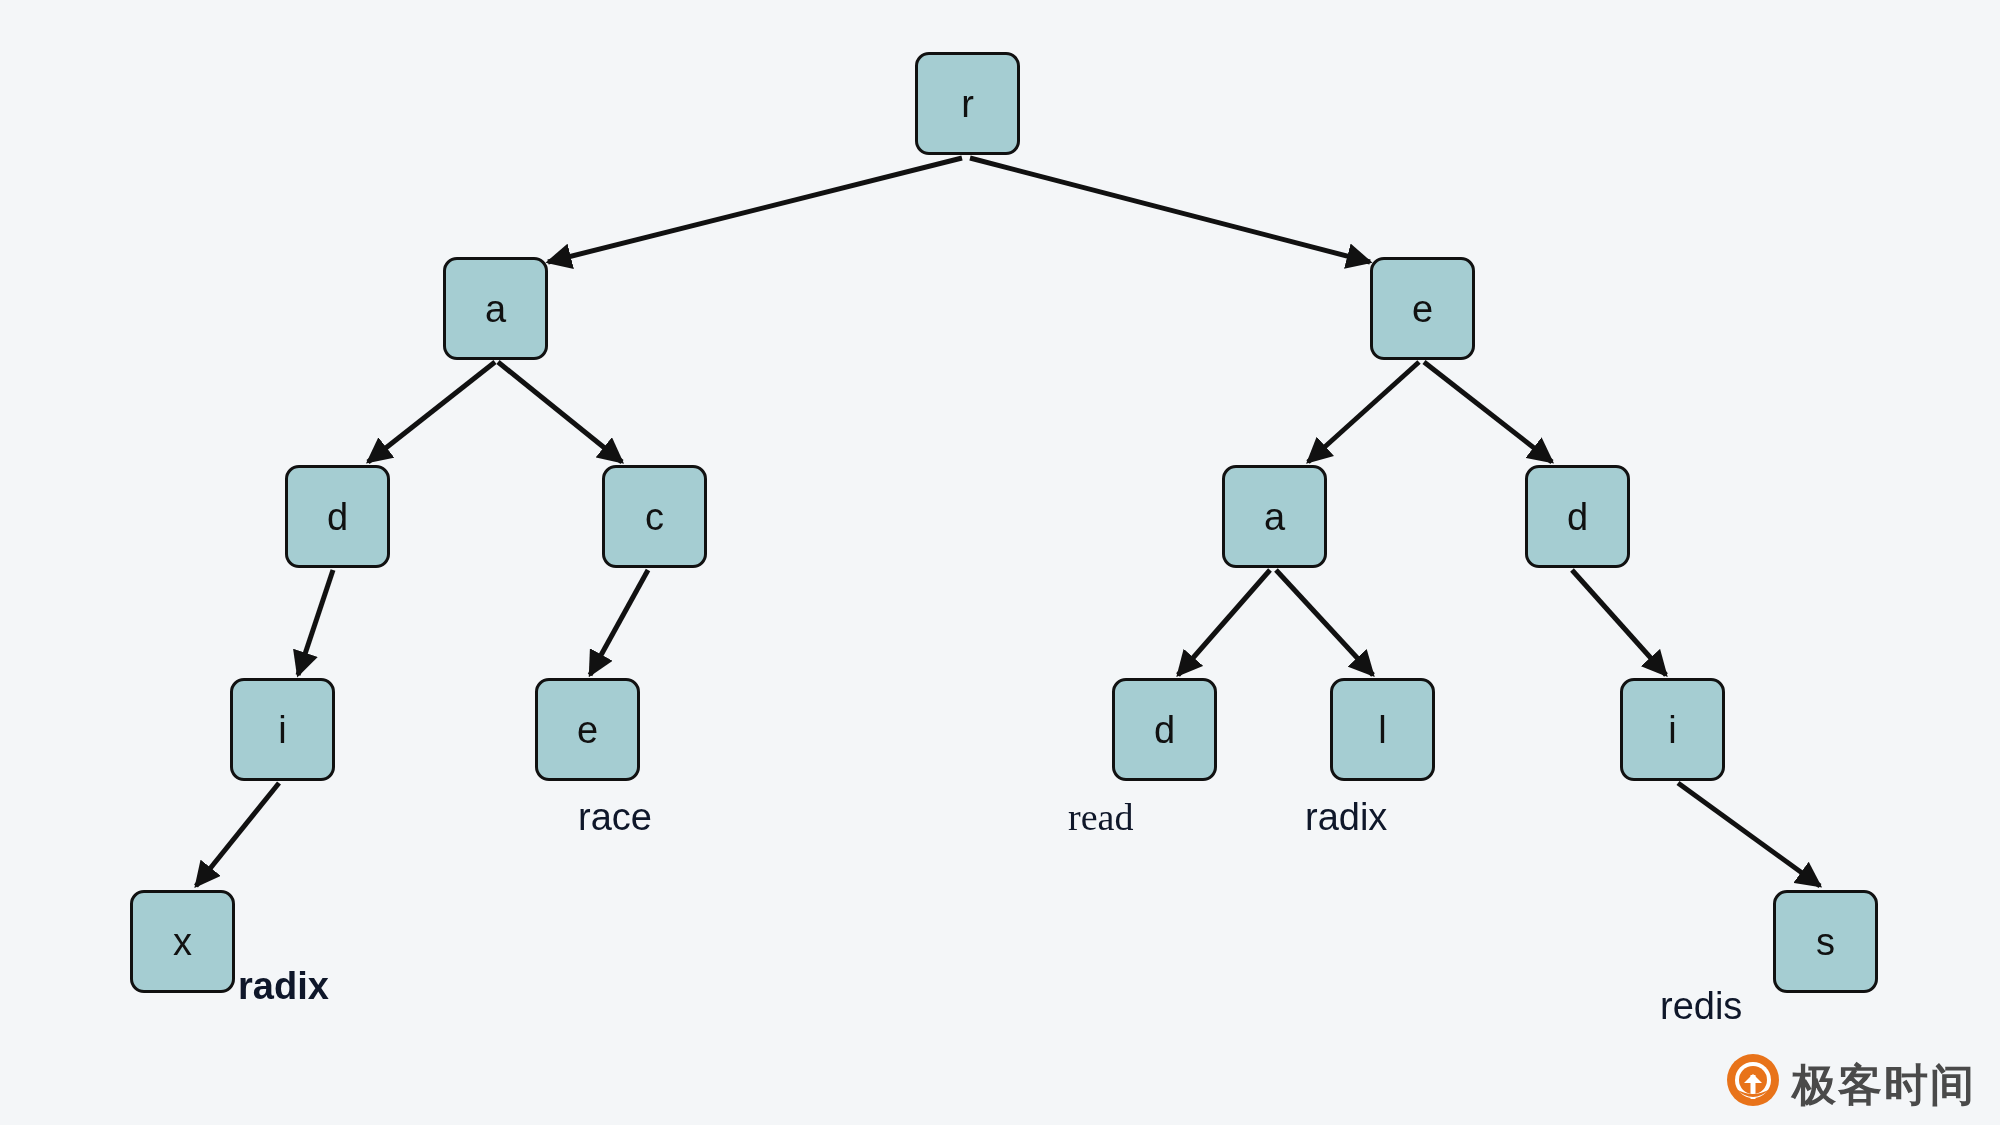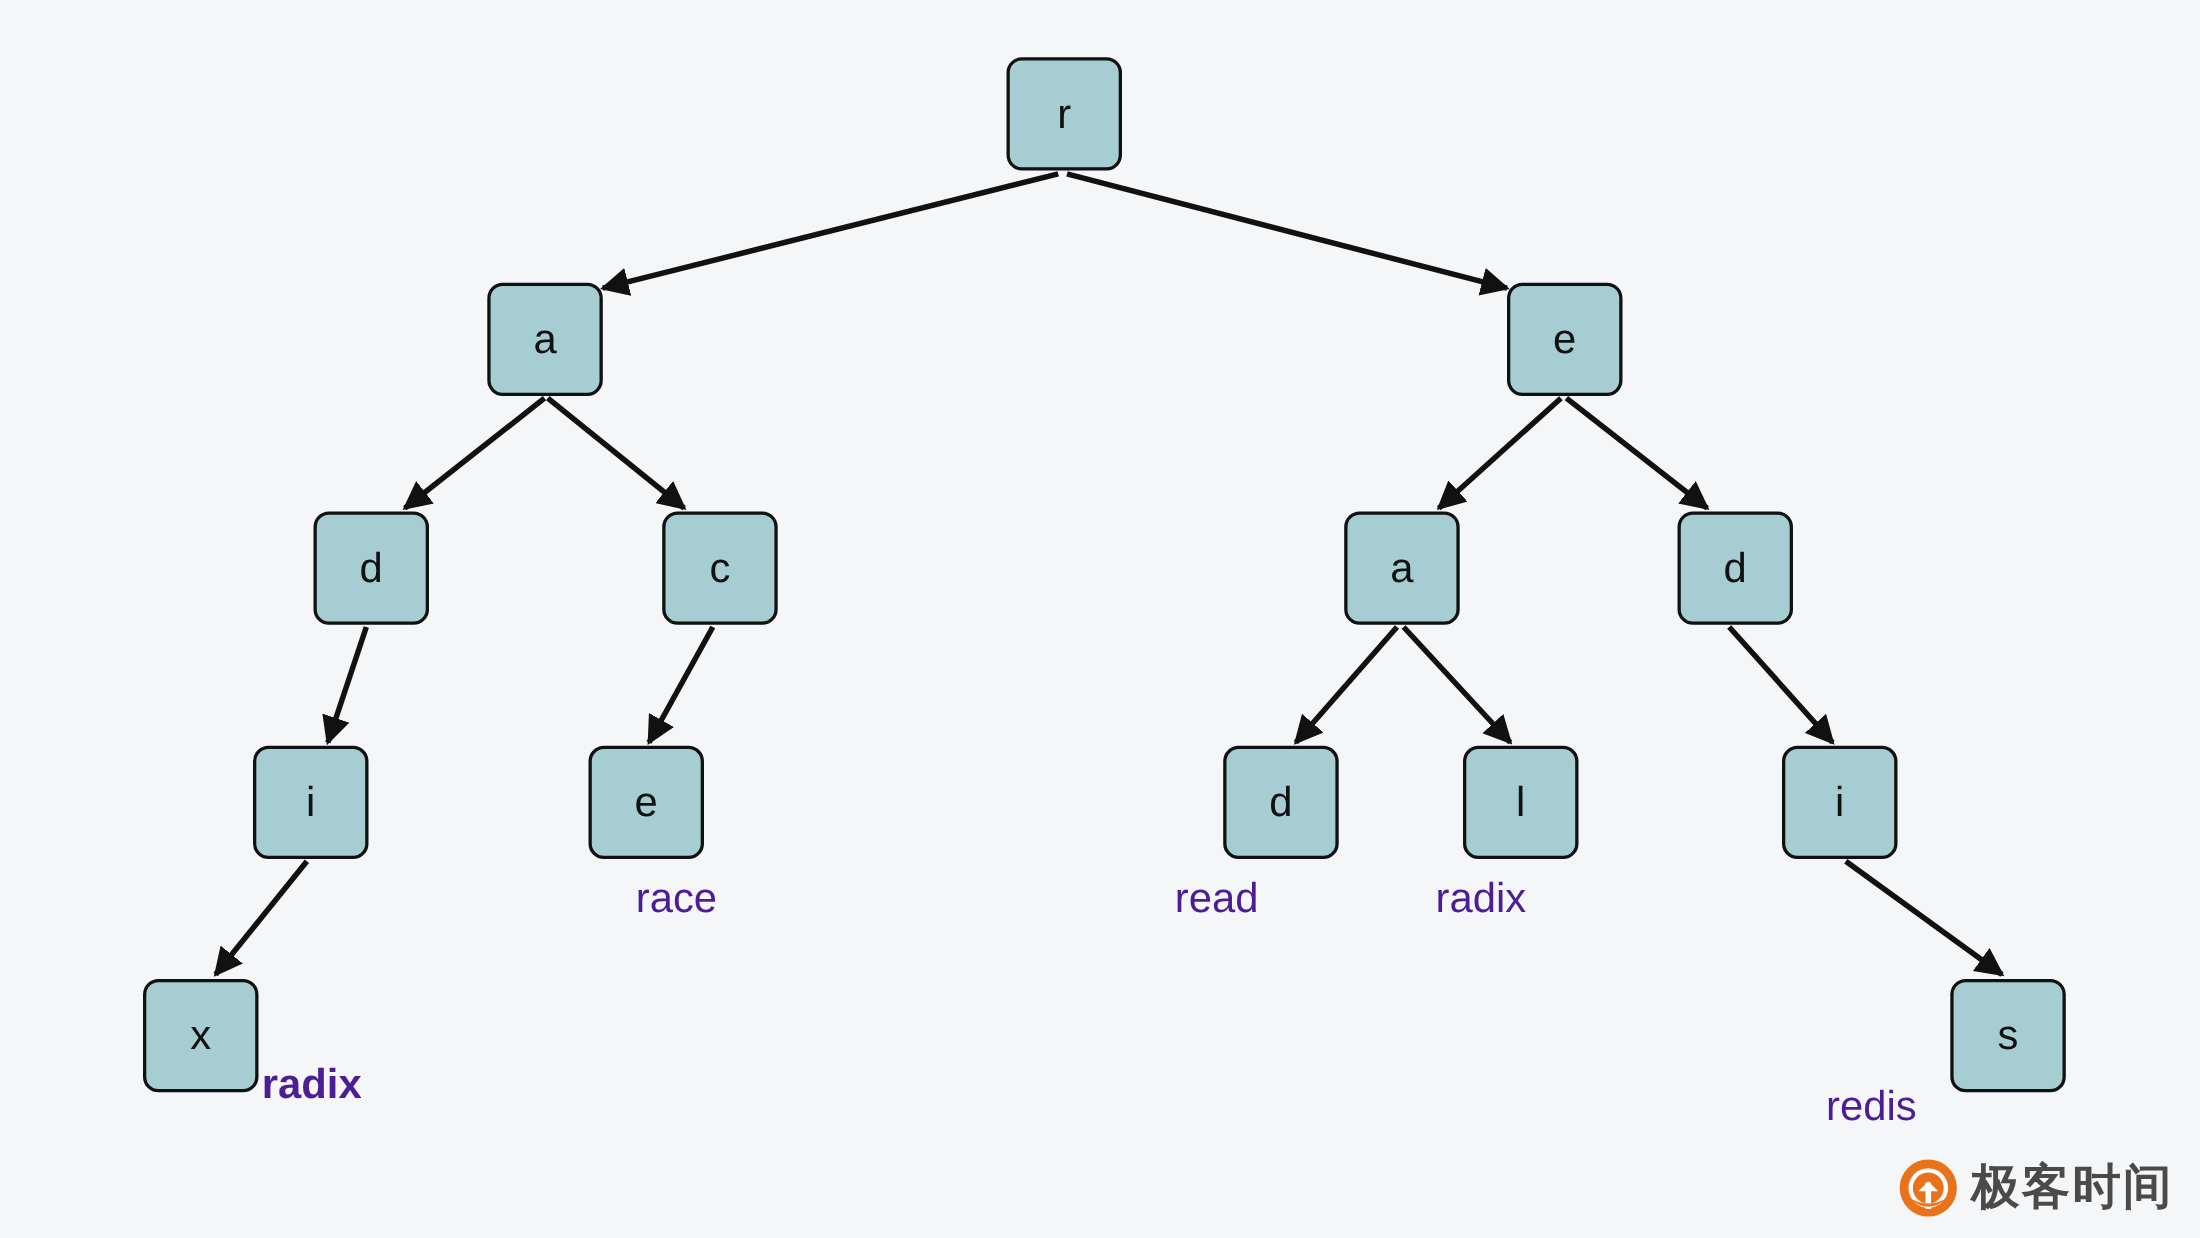--- a/index.html
+++ b/index.html
@@ -38,33 +38,33 @@
     display: flex;
     align-items: center;
     justify-content: center;
     color: #111111;
     font-size: 38px;
     line-height: 1;
     font-family: "Liberation Sans", sans-serif;
   }
   .word-label {
     position: absolute;
-    color: #4c1d95;
+    color: #0f172a;
     font-size: 38px;
     line-height: 1;
     white-space: nowrap;
     font-family: "Liberation Sans", sans-serif;
   }
   
   #watermark {
     position: absolute;
     right: 24px;
     bottom: 18px;
     display: flex;
-    align-items: center;
+    align-items: flex-end;
     gap: 12px;
   }
   #watermark .wm-text {
     color: #4a4a4a;
     font-size: 44px;
     line-height: 1;
     letter-spacing: 2px;
     font-family: "DejaVu Sans", sans-serif;
     font-weight: bold;
   }
@@ -137,21 +137,21 @@
       <div class="node" style="left: 130px; top: 890px; background: rgb(165, 205, 210); border-color: rgb(17, 17, 17);">
         <span>x</span>
       </div>
       <div class="node" style="left: 1773px; top: 890px; background: rgb(165, 205, 210); border-color: rgb(17, 17, 17);">
         <span>s</span>
       </div>
     </div>
   <div id="labels-group">
       <div class="word-label" style="left: 238px; top: 967px; font-weight: bold;">radix</div>
       <div class="word-label" style="left: 578px; top: 798px;">race</div>
-      <div class="word-label" style="left: 1068px; top: 798px;">read</div>
+      <div class="word-label" style="left: 1068px; top: 798px; font-family: Liberation Serif, serif;">read</div>
       <div class="word-label" style="left: 1305px; top: 798px;">radix</div>
       <div class="word-label" style="left: 1660px; top: 967px; margin-top: 20px;">redis</div>
     </div>
 
   <div id="watermark">
     <svg width="54" height="54" viewBox="0 0 54 54">
       <circle cx="27" cy="27" r="26" fill="#e8731a"></circle>
       <path d="M27 9 A18 18 0 1 0 27 45 A18 18 0 1 0 27 9 Z" fill="#ffffff"></path>
       <path d="M27 13 A14 14 0 1 0 27 41 A14 14 0 1 0 27 13 Z" fill="#e8731a"></path>
       <rect x="24.5" y="22" width="5" height="24" fill="#ffffff"></rect>

